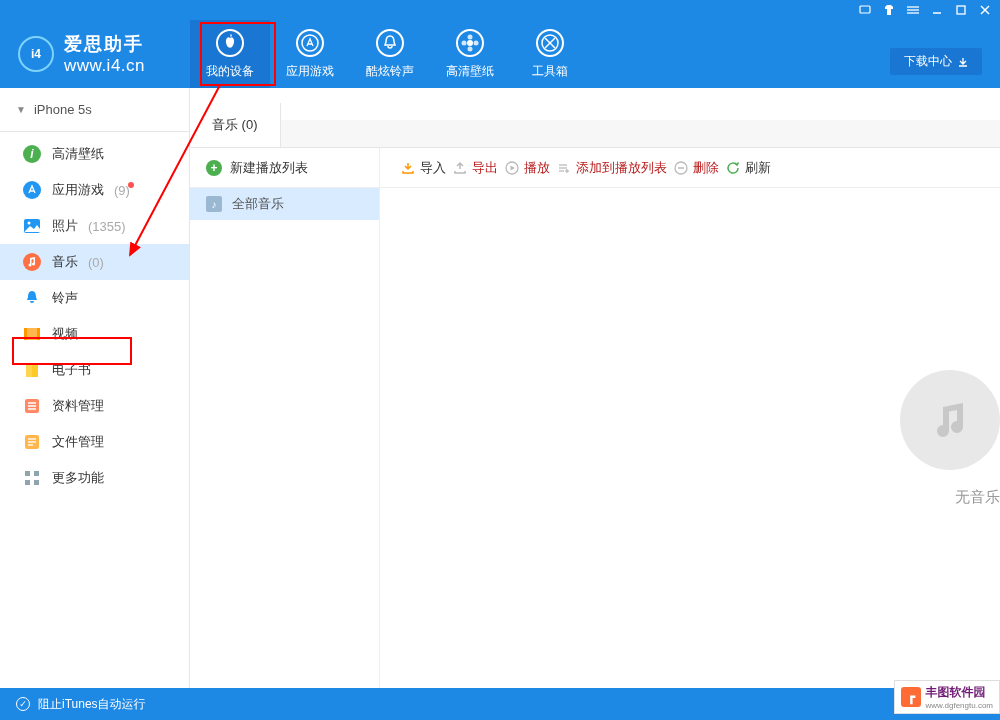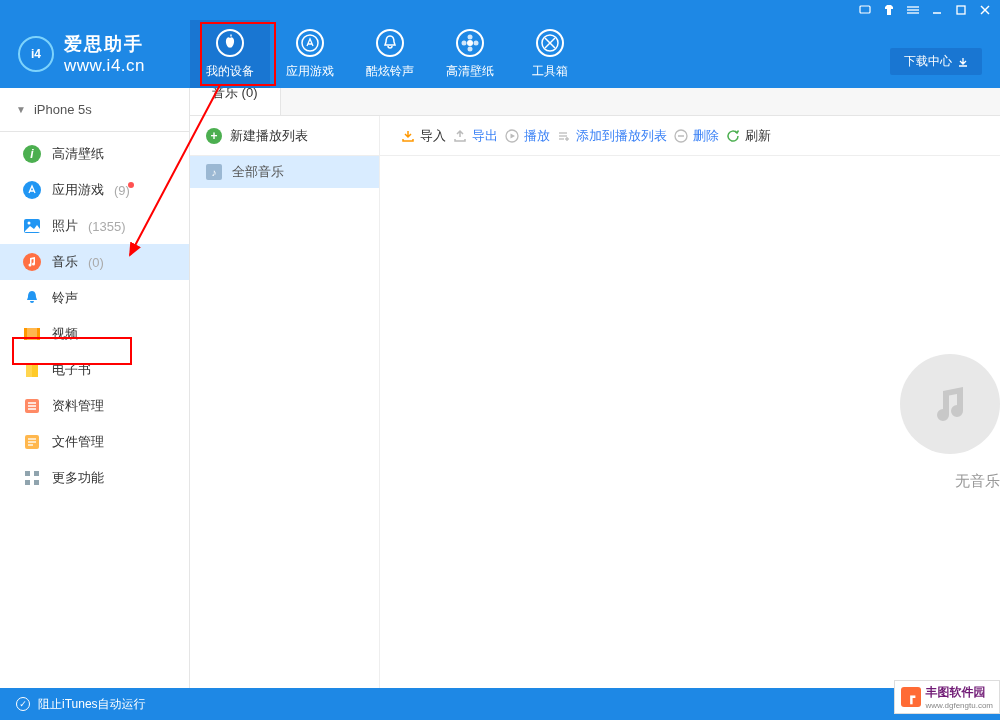--- a/index.html
+++ b/index.html
@@ -29,30 +29,30 @@
 .chev { font-size: 10px; color: #888; }
 
 .side-list { padding-top: 4px; }
 .side-item { height: 36px; display: flex; align-items: center; padding-left: 22px; font-size: 13px; color: #333; gap: 10px; cursor: pointer; position: relative; }
 .side-item .cnt { color: #aaa; }
 .side-item.sel { background: #d9ecff; }
 .side-icon { width: 20px; height: 20px; border-radius: 50%; display: flex; align-items: center; justify-content: center; color: #fff; flex-shrink: 0; }
 .dot { width: 6px; height: 6px; background: #ff5252; border-radius: 50%; position: absolute; left: 128px; top: 10px; }
 
 .main { flex: 1; display: flex; flex-direction: column; }
-.tabbar { height: 28px; border-bottom: 1px solid #e5e5e5; display: flex; align-items: flex-end; background: #f7f7f7; }
+.tabbar { height: 28px; border-bottom: 1px solid #e5e5e5; display: flex; align-items: flex-end; background: #f7f7f7; margin-top: 32px; }
 .tab { height: 44px; background: #fff; border-right: 1px solid #e5e5e5; padding: 0 22px; display: flex; align-items: center; font-size: 13px; color: #333; }
 
 .toolbar-row { display: flex; height: 40px; border-bottom: 1px solid #eee; }
 .playlist-col { width: 190px; border-right: 1px solid #eee; }
 .playlist-new { height: 40px; display: flex; align-items: center; padding-left: 16px; font-size: 13px; color: #333; gap: 8px; }
 .plus-ico { width: 16px; height: 16px; background: #4caf50; border-radius: 50%; color: #fff; display: flex; align-items: center; justify-content: center; font-size: 12px; font-weight: bold; }
 
 .tools { flex: 1; display: flex; align-items: center; padding-left: 20px; gap: 6px; font-size: 13px; }
-.tool { display: flex; align-items: center; gap: 5px; color: #3b82f6; cursor: pointer; }
+.tool { display: flex; align-items: center; gap: 5px; color: #b91c1c; cursor: pointer; }
 .tool.enabled { color: #333; }
 .tool-ico { width: 15px; height: 15px; display: flex; align-items: center; justify-content: center; }
 
 .content-row { flex: 1; display: flex; }
 .playlist-body { width: 190px; border-right: 1px solid #eee; }
 .pl-item { height: 32px; background: #d9ecff; display: flex; align-items: center; padding-left: 16px; font-size: 13px; color: #555; gap: 10px; }
 .pl-ico { width: 16px; height: 16px; background: #9bb8d3; border-radius: 2px; display: flex; align-items: center; justify-content: center; color: #fff; font-size: 10px; }
 
 .empty { flex: 1; display: flex; flex-direction: column; align-items: flex-end; justify-content: center; color: #bbb; }
 .empty-circle { width: 100px; height: 100px; border-radius: 50%; background: #e8e8e8; display: flex; align-items: center; justify-content: center; margin-bottom: 18px; }

